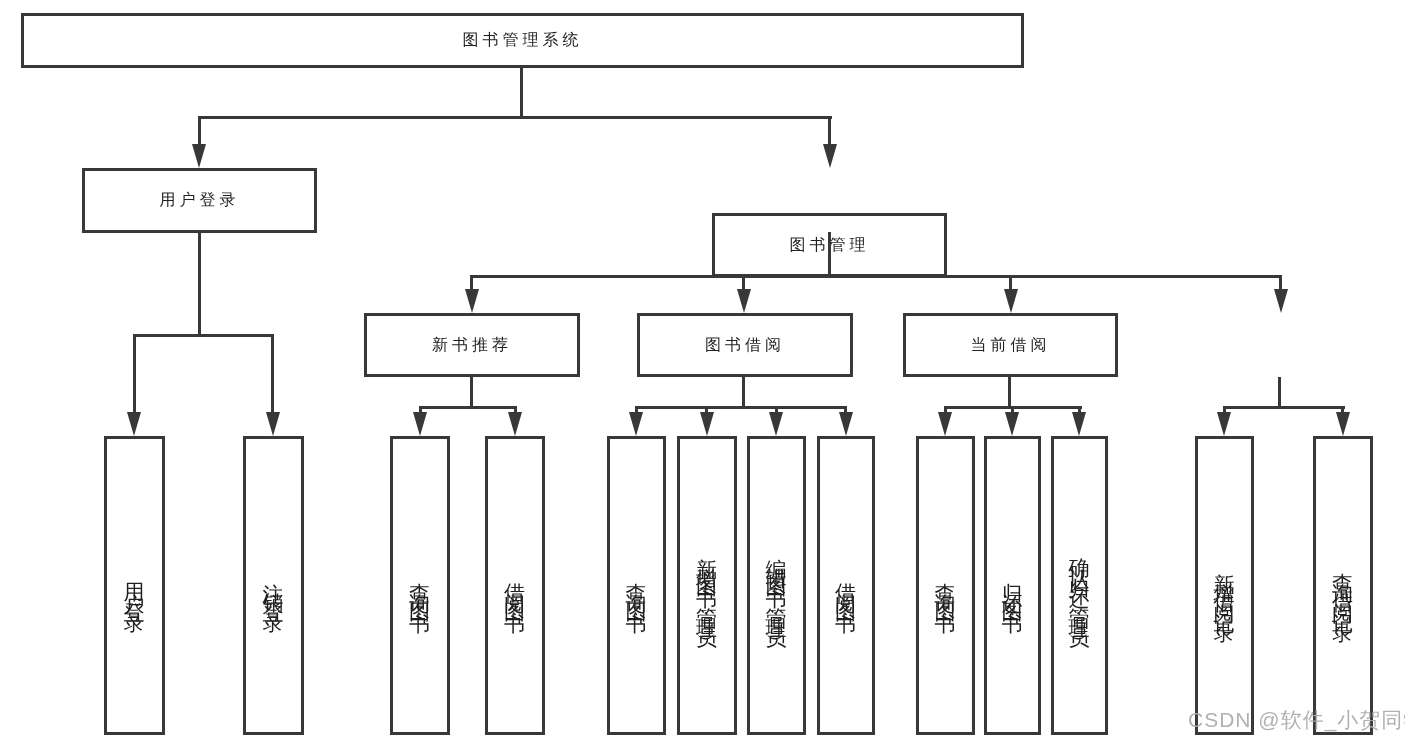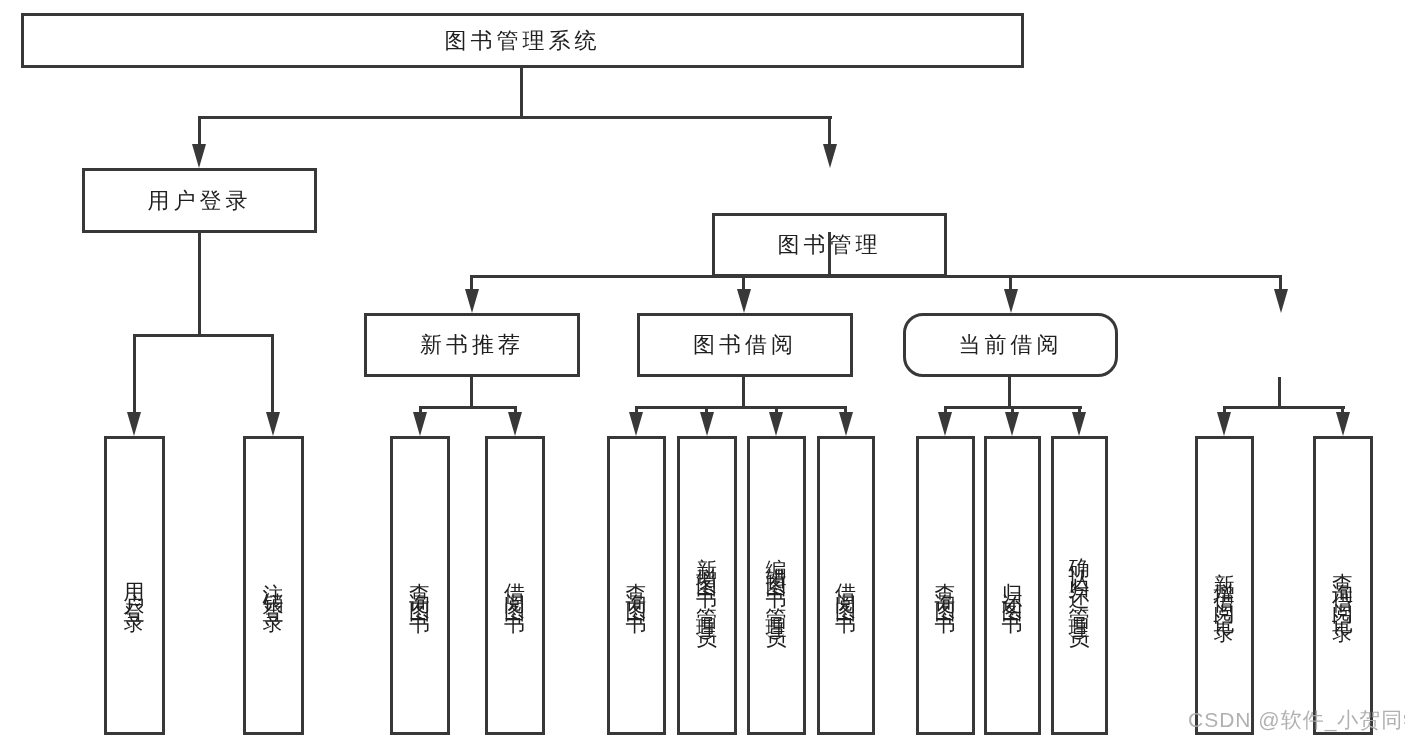--- a/index.html
+++ b/index.html
@@ -5,38 +5,38 @@
   html,body{margin:0;padding:0;background:#fff;}
   #canvas{
     position:relative;width:1405px;height:747px;background:#ffffff;overflow:hidden;
     font-family:"Liberation Sans","DejaVu Sans",sans-serif;color:#1f1f1f;
   }
   
   .node{
     position:absolute;box-sizing:border-box;border:3px solid #383838;background:#fff;
     display:flex;align-items:center;justify-content:center;
   }
-  .hnode .lbl{font-size:22px;letter-spacing:4px;color:#1f1f1f;white-space:nowrap;}
+  .hnode .lbl{font-size:16px;letter-spacing:4px;color:#1f1f1f;white-space:nowrap;}
   .vnode .lbl{
     writing-mode:vertical-rl;text-orientation:mixed;
     font-size:21px;letter-spacing:10px;color:#1f1f1f;line-height:1;
   }
   
   .vl{position:absolute;width:3px;background:#383838;}
   .hl{position:absolute;height:3px;background:#383838;}
   .arrow{position:absolute;width:0;height:0;
     border-left:7px solid transparent;border-right:7px solid transparent;
     border-top:24px solid #383838;}
   
   #n-root{left:21px;top:13px;width:1003px;height:55px;}
   #n-user-login{left:82px;top:168px;width:235px;height:65px;}
   #n-book-mgmt{left:712px;top:169px;width:235px;height:64px;margin-top:44px;}
   #n-new-book-rec{left:364px;top:313px;width:216px;height:64px;}
   #n-book-borrow{left:637px;top:313px;width:216px;height:64px;text-align:right;}
-  #n-current-borrow{left:903px;top:313px;width:215px;height:64px;border-radius:20px;}
+  #n-current-borrow{left:903px;top:313px;width:215px;height:64px;}
   #n-borrow-record{left:1173px;top:313px;width:215px;height:64px;}
   .leaf{top:436px;height:299px;}
   #n-leaf-user-login{left:104px;width:61px;}
   #n-leaf-logout{left:243px;width:61px;}
   #n-leaf-query-book-1{left:390px;width:60px;}
   #n-leaf-borrow-book-1{left:485px;width:60px;}
   #n-leaf-query-book-2{left:607px;width:59px;}
   #n-leaf-add-book{left:677px;width:60px;}
   #n-leaf-edit-book{left:747px;width:59px;}
   #n-leaf-borrow-book-2{left:817px;width:58px;}

